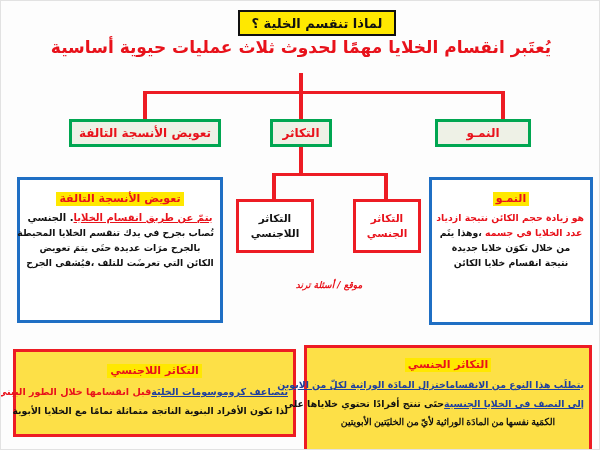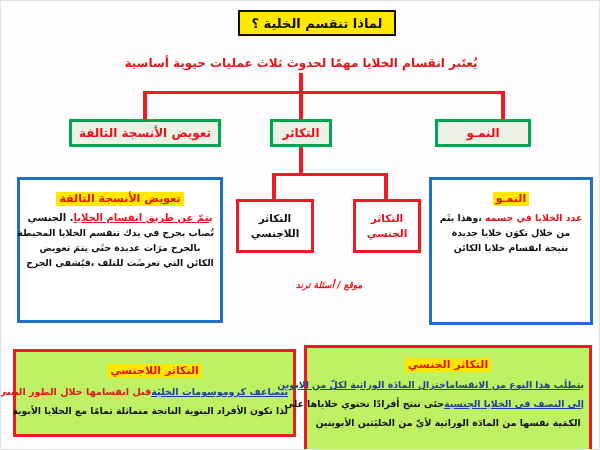--- a/index.html
+++ b/index.html
@@ -30,23 +30,23 @@
     background: #ffe800;
     border: 2px solid #111111;
     font-size: 13px;
     font-weight: bold;
     color: #111111;
     letter-spacing: -0.2px;
   }
 
   
   #subtitle {
-    left: 70px; top: 52px; width: 460px; height: 20px;
-    color: #e8121b;
-    font-size: 12px;
+    left: 70px; top: 36px; width: 460px; height: 20px;
+    color: #e8121b;
+    font-size: 17px;
     font-weight: bold;
     white-space: nowrap;
   }
 
   
   .conn { position: absolute; background: #ed1c24; }
 
   
   .green-box {
     background: #eef1e6;
@@ -116,21 +116,21 @@
   #watermark .wm-ar { font-size: 9px; font-weight: bold; line-height: 12px; }
   #watermark .wm-en {
     font-family: "Liberation Serif", serif;
     font-size: 12px; font-weight: bold; line-height: 14px;
     direction: ltr;
   }
 
   
   .bottom-box {
     border: 3px solid #ed1c24;
-    background: #bef264;
+    background: #fde047;
     padding: 4px 5px 13px 5px;
     text-align: center;
   }
   #bottom-asexual { left: 12px; top: 348px; width: 283px; height: 88px; }
   #bottom-sexual  { left: 303px; top: 344px; width: 288px; height: 112px; }
 
   .u-blue {
     color: #1f3f9e;
     text-decoration: underline;
     text-decoration-color: #1f3f9e;
@@ -178,20 +178,21 @@
     </div>
     <div class="line sm">تُصاب بجرح في يدك تنقسم الخلايا المحيطة</div>
     <div class="line sm">بالجرح مرَات عديدة حتَى يتمَ تعويض</div>
     <div class="line sm">الكائن التي تعرضَت للتلف ،فيُشفى الجرح</div>
   </div>
 
   <div class="abs blue-box" id="detail-growth">
     <div style="margin:2px 0 4px 0;">
       <span class="hl">النمـو</span>
     </div>
+    <div class="line red sm">هو زيادة حجم الكائن نتيجة ازدياد</div>
     <div class="line sm">
       <span style="color:#e8121b;">عدد الخلايا في جسمه</span> <span>،وهذا يتَم</span>
     </div>
     <div class="line sm">من خلال تكوَن خلايا جديدة</div>
     <div class="line sm">نتيجة انقسام خلايا الكائن</div>
   </div>
 
   <div class="abs ctr red-box" id="box-asexual">
     <span>التكاثر</span>
     <span>اللاجنسي</span>
@@ -218,16 +219,16 @@
   <div class="abs bottom-box" id="bottom-sexual">
     <div style="margin:1px 0 5px 0;">
       <span class="hl">التكاثر الجنسي</span>
     </div>
     <div class="line" style="font-size:9.4px;">
       <span class="u-blue">يتطلَب هذا النوع من الانقسام</span><span class="u-blue">اختزال المادَة الوراثية لكلّ  من الابوين</span>
     </div>
     <div class="line" style="font-size:9.4px; margin-top:4px;">
       <span class="u-blue">إلى النصف في الخلايا الجنسية</span><span>حتَى تنتج أفرادًا تحتوي خلاياها  على</span>
     </div>
-    <div class="line" style="font-size:9.4px; margin-top:4px;">الكمَية نفسها من المادَة الوراثية لأيّ من الخليَتين الأبويتين</div>
+    <div class="line" style="font-size:9.4px; margin-top:4px;font-family:Liberation Serif, serif;">الكمَية نفسها من المادَة الوراثية لأيّ من الخليَتين الأبويتين</div>
   </div>
 
 </div>
 
 </body></html>

